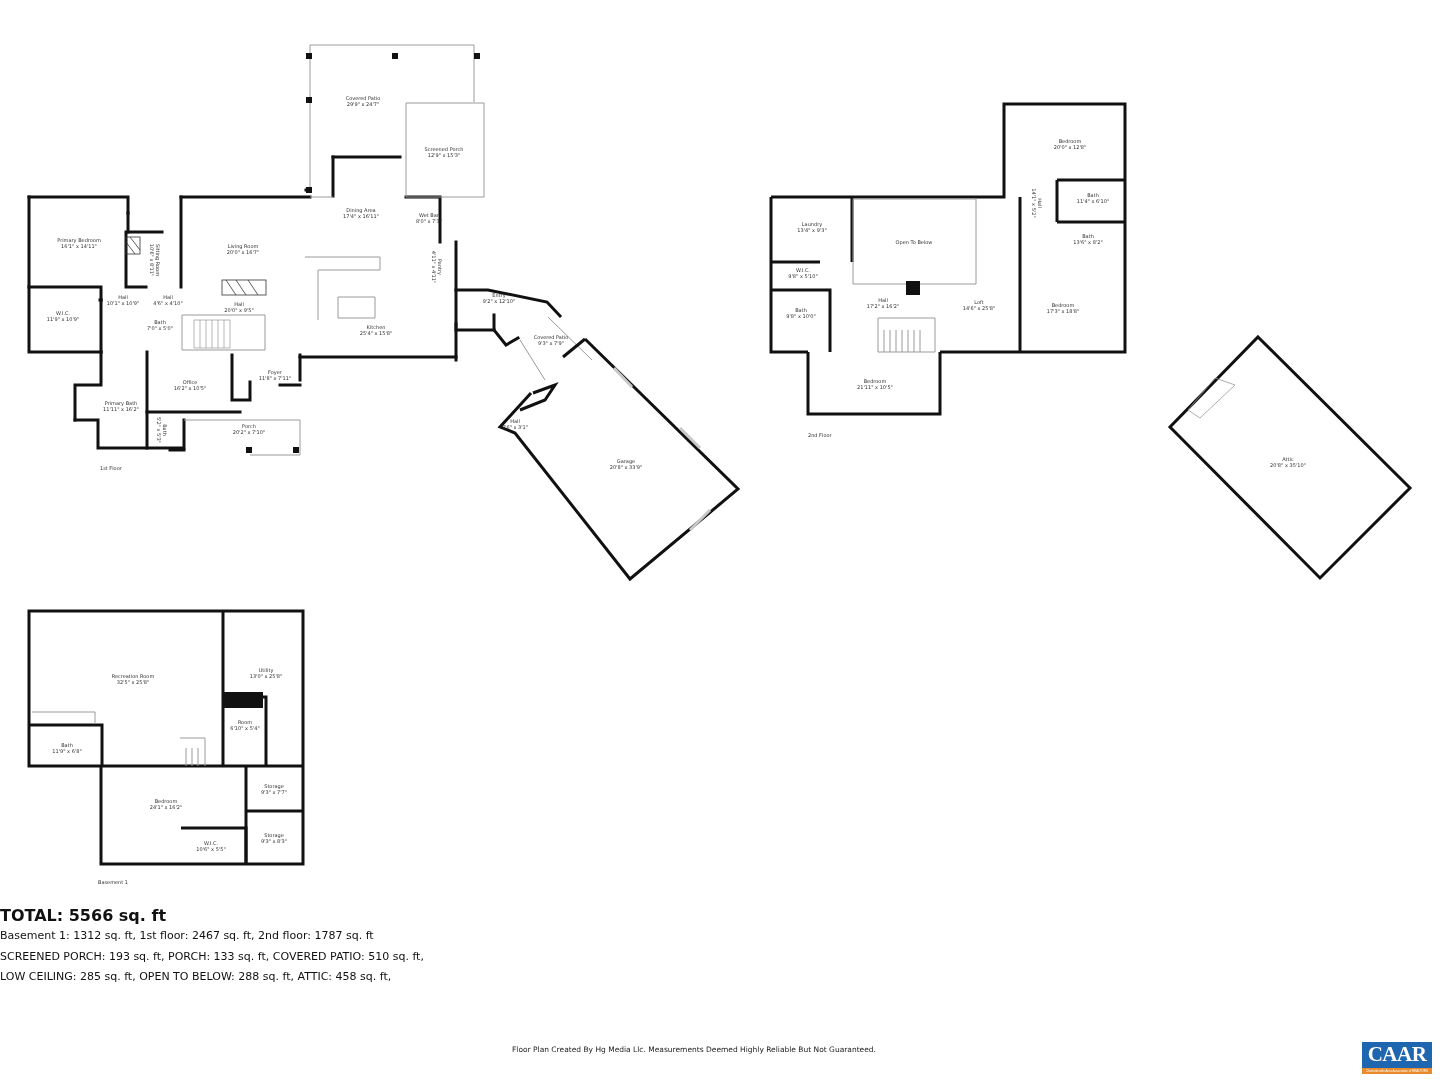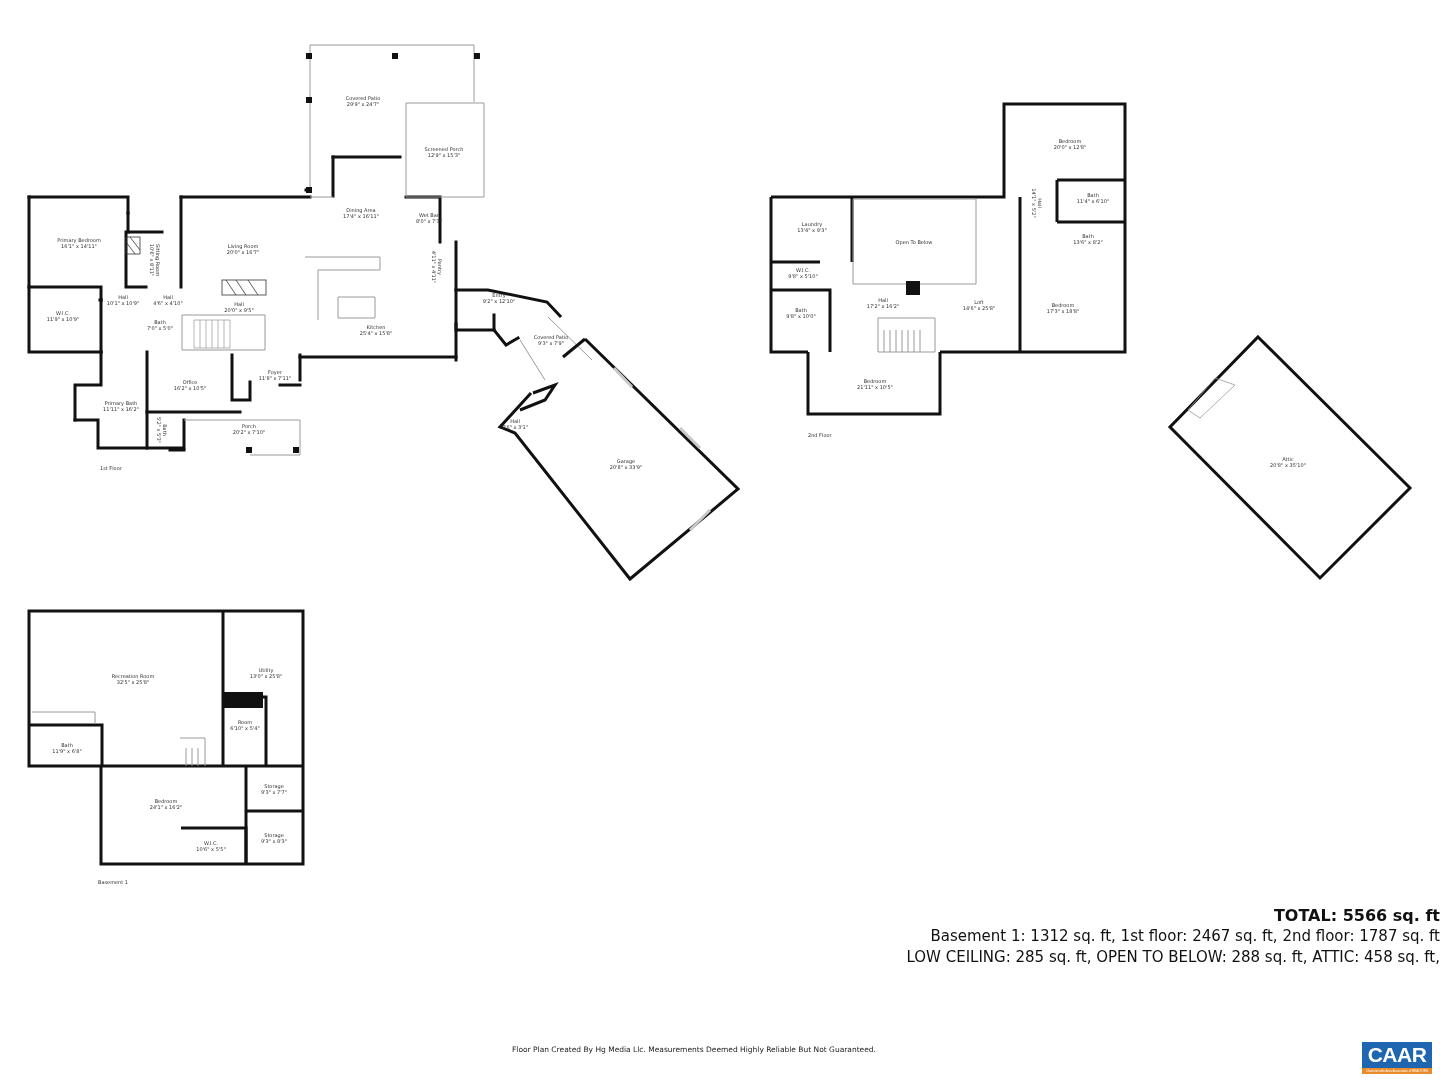--- a/index.html
+++ b/index.html
@@ -2,26 +2,26 @@
 <html><head>
   <meta charset="utf-8">
   <style>
     html, body { margin: 0; padding: 0; background: #ffffff; }
     body { width: 1440px; height: 1080px; position: relative; overflow: hidden; font-family: "Liberation Sans", sans-serif; color: #222; }
     #plan { position: absolute; left: 0; top: 0; }
     .lbl { position: absolute; font-family: "DejaVu Sans", sans-serif; font-size: 5px; line-height: 6px; color: #333; text-align: center; white-space: nowrap; transform: translate(-50%, -50%); }
     .lbl .n, .lbl .d { display: block; }
     .rot { transform: translate(-50%, -50%) rotate(90deg); }
     .floor-name { position: absolute; font-family: "DejaVu Sans", sans-serif; font-size: 5px; color: #333; white-space: nowrap; }
-    #summary { position: absolute; left: 0; width: 1440px; top: 905px; text-align: right; font-family: "DejaVu Sans", sans-serif; color: #111; }
+    #summary { position: absolute; left: 0; width: 1440px; top: 905px; text-align: left; font-family: "DejaVu Sans", sans-serif; color: #111; }
     #summary .total { font-weight: bold; font-size: 16px; line-height: 21px; }
-    #summary .line { font-size: 15px; line-height: 20.5px; padding-left: 8px; }
+    #summary .line { font-size: 11px; line-height: 20.5px; }
     #credit { position: absolute; left: 0; width: 1388px; top: 1045px; text-align: center; font-family: "DejaVu Sans", sans-serif; font-size: 7.5px; color: #222; }
     #logo { position: absolute; left: 1362px; top: 1042px; width: 70px; height: 32px; background: #1f66b0; color: #fff; }
-    #logo .word { display: block; text-align: center; font-family: Liberation Sans, sans-serif; font-weight: bold; font-size: 21px; line-height: 25px; letter-spacing: -0.5px; }
+    #logo .word { display: block; text-align: center; font-family: Liberation Serif, serif; font-weight: bold; font-size: 21px; line-height: 25px; letter-spacing: -0.5px; }
     #logo .bar { position: absolute; left: 0; bottom: 0; width: 70px; height: 6px; background: #e98b2a; color: #fff; font-size: 3px; line-height: 6px; text-align: center; overflow: hidden; white-space: nowrap; }
   </style>
 </head>
 <body>
 
 <svg id="plan" width="1440" height="900" viewBox="0 0 1440 900" xmlns="http://www.w3.org/2000/svg">
   <g fill="none" stroke="#111" stroke-width="3" stroke-linecap="square">
 
     <path d="M29 197 H128 V213"></path>
     <path d="M29 197 V352 H101"></path>
@@ -315,20 +315,21 @@
   </div>
 <div class="lbl" style="left:211px;top:846px">
     <span class="n">W.I.C.</span>
     <span class="d">10'6" x 5'5"</span>
   </div>
 <div class="floor-name" style="left:98px;top:879px">Basement 1</div>
 
 <div id="summary">
   <div class="total">TOTAL: 5566 sq. ft</div>
   <div class="line">Basement 1: 1312 sq. ft, 1st floor: 2467 sq. ft, 2nd floor: 1787 sq. ft</div>
+  <div class="line">SCREENED PORCH: 193 sq. ft, PORCH: 133 sq. ft, COVERED PATIO: 510 sq. ft,</div>
   <div class="line">LOW CEILING: 285 sq. ft, OPEN TO BELOW: 288 sq. ft, ATTIC: 458 sq. ft,</div>
 </div>
 
 <div id="credit">Floor Plan Created By Hg Media Llc. Measurements Deemed Highly Reliable But Not Guaranteed.</div>
 
 <div id="logo">
   <span class="word">CAAR</span>
   <span class="bar">Charlottesville Area Association of REALTORS</span>
 </div>
 

